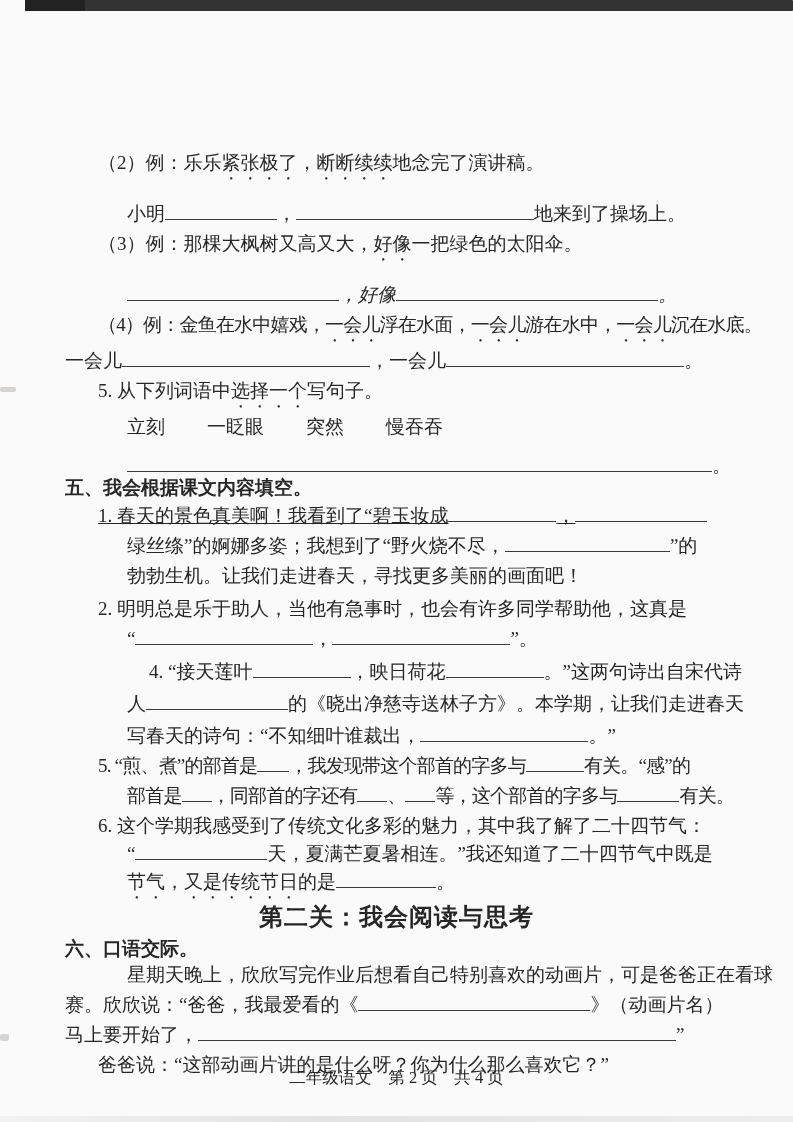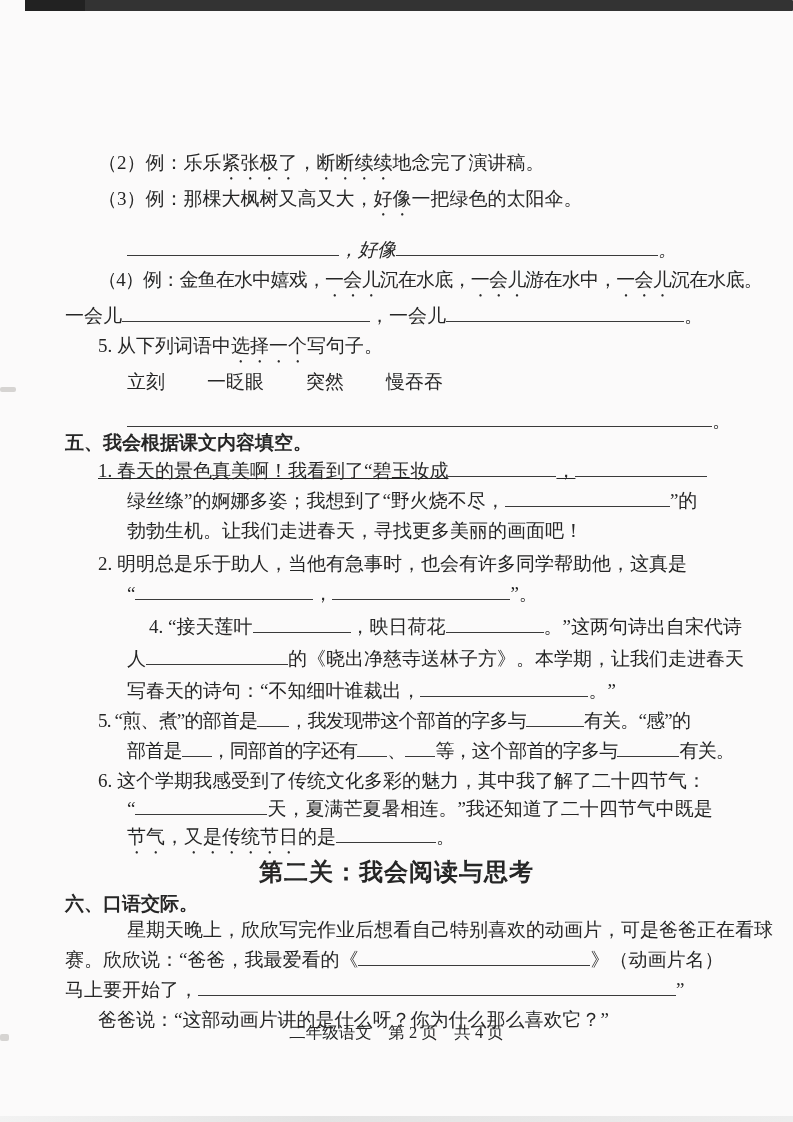--- a/index.html
+++ b/index.html
@@ -39,23 +39,24 @@
 </head>
 <body>
 
 <div class="scan-topbar"></div>
 <div class="scan-artifact a1"></div>
 <div class="scan-artifact a2"></div>
 
 <div id="doc">
   <div id="lines">
       <div class="line ind1"><span class="">（2）例：乐乐</span><span class="em">紧张极了</span><span class="">，</span><span class="em">断断续续</span><span class="">地念完了演讲稿。</span></div>
+      <div class="line ind2" style="margin-top: 15px;"><span class="">小明</span><span class="blank" style="width: 112px;"></span><span class="">，</span><span class="blank" style="width: 238px;"></span><span class="">地来到了操场上。</span></div>
       <div class="line ind1"><span class="">（3）例：那棵大枫树又高又大，</span><span class="em">好像</span><span class="">一把绿色的太阳伞。</span></div>
       <div class="line ind2" style="margin-top: 15px; font-style: italic;"><span class="blank" style="width: 212px;"></span><span class="">，好像</span><span class="blank" style="width: 262px;"></span><span class="">。</span></div>
-      <div class="line ind1 tight"><span class="">（4）例：金鱼在水中嬉戏，</span><span class="em">一会儿</span><span class="">沉在水底，</span><span class="em">一会儿</span><span class="">游在水中，</span><span class="em">一会儿</span><span class="">沉在水底。</span></div>
+      <div class="line ind1 tight"><span class="">（4）例：金鱼在水中嬉戏，</span><span class="em">一会儿</span><span class="">浮在水面，</span><span class="em">一会儿</span><span class="">游在水中，</span><span class="em">一会儿</span><span class="">沉在水底。</span></div>
       <div class="line ind0"><span class="">一会儿</span><span class="blank" style="width: 248px;"></span><span class="">，一会儿</span><span class="blank" style="width: 238px;"></span><span class="">。</span></div>
       <div class="line ind1"><span class="">5. 从下列词语中</span><span class="em">选择一个</span><span class="">写句子。</span></div>
       <div class="line ind2"><span class=" pad">立刻</span><span class=" pad">一眨眼</span><span class=" pad">突然</span><span class="">慢吞吞</span></div>
       <div class="line ind2" style="margin-top: 9px;"><span class="blank" style="width: 585px;"></span><span class="">。</span></div>
       <div class="line ind0 hdr" style="margin-top: -8px;"><span class="">五、我会根据课文内容填空。</span></div>
       <div class="line ind1" style="margin-top: -2px; text-decoration: underline;"><span class="">1. 春天的景色真美啊！我看到了“碧玉妆成</span><span class="blank" style="width: 108px;"></span><span class="">，</span><span class="blank" style="width: 132px;"></span></div>
       <div class="line ind2"><span class="">绿丝绦”的婀娜多姿；我想到了“野火烧不尽，</span><span class="blank" style="width: 165px;"></span><span class="">”的</span></div>
       <div class="line ind2"><span class="">勃勃生机。让我们走进春天，寻找更多美丽的画面吧！</span></div>
       <div class="line ind1" style="margin-top: 3px;"><span class="">2. 明明总是乐于助人，当他有急事时，也会有许多同学帮助他，这真是</span></div>
       <div class="line ind2"><span class="">“</span><span class="blank" style="width: 178px;"></span><span class="">，</span><span class="blank" style="width: 178px;"></span><span class="">”。</span></div>

